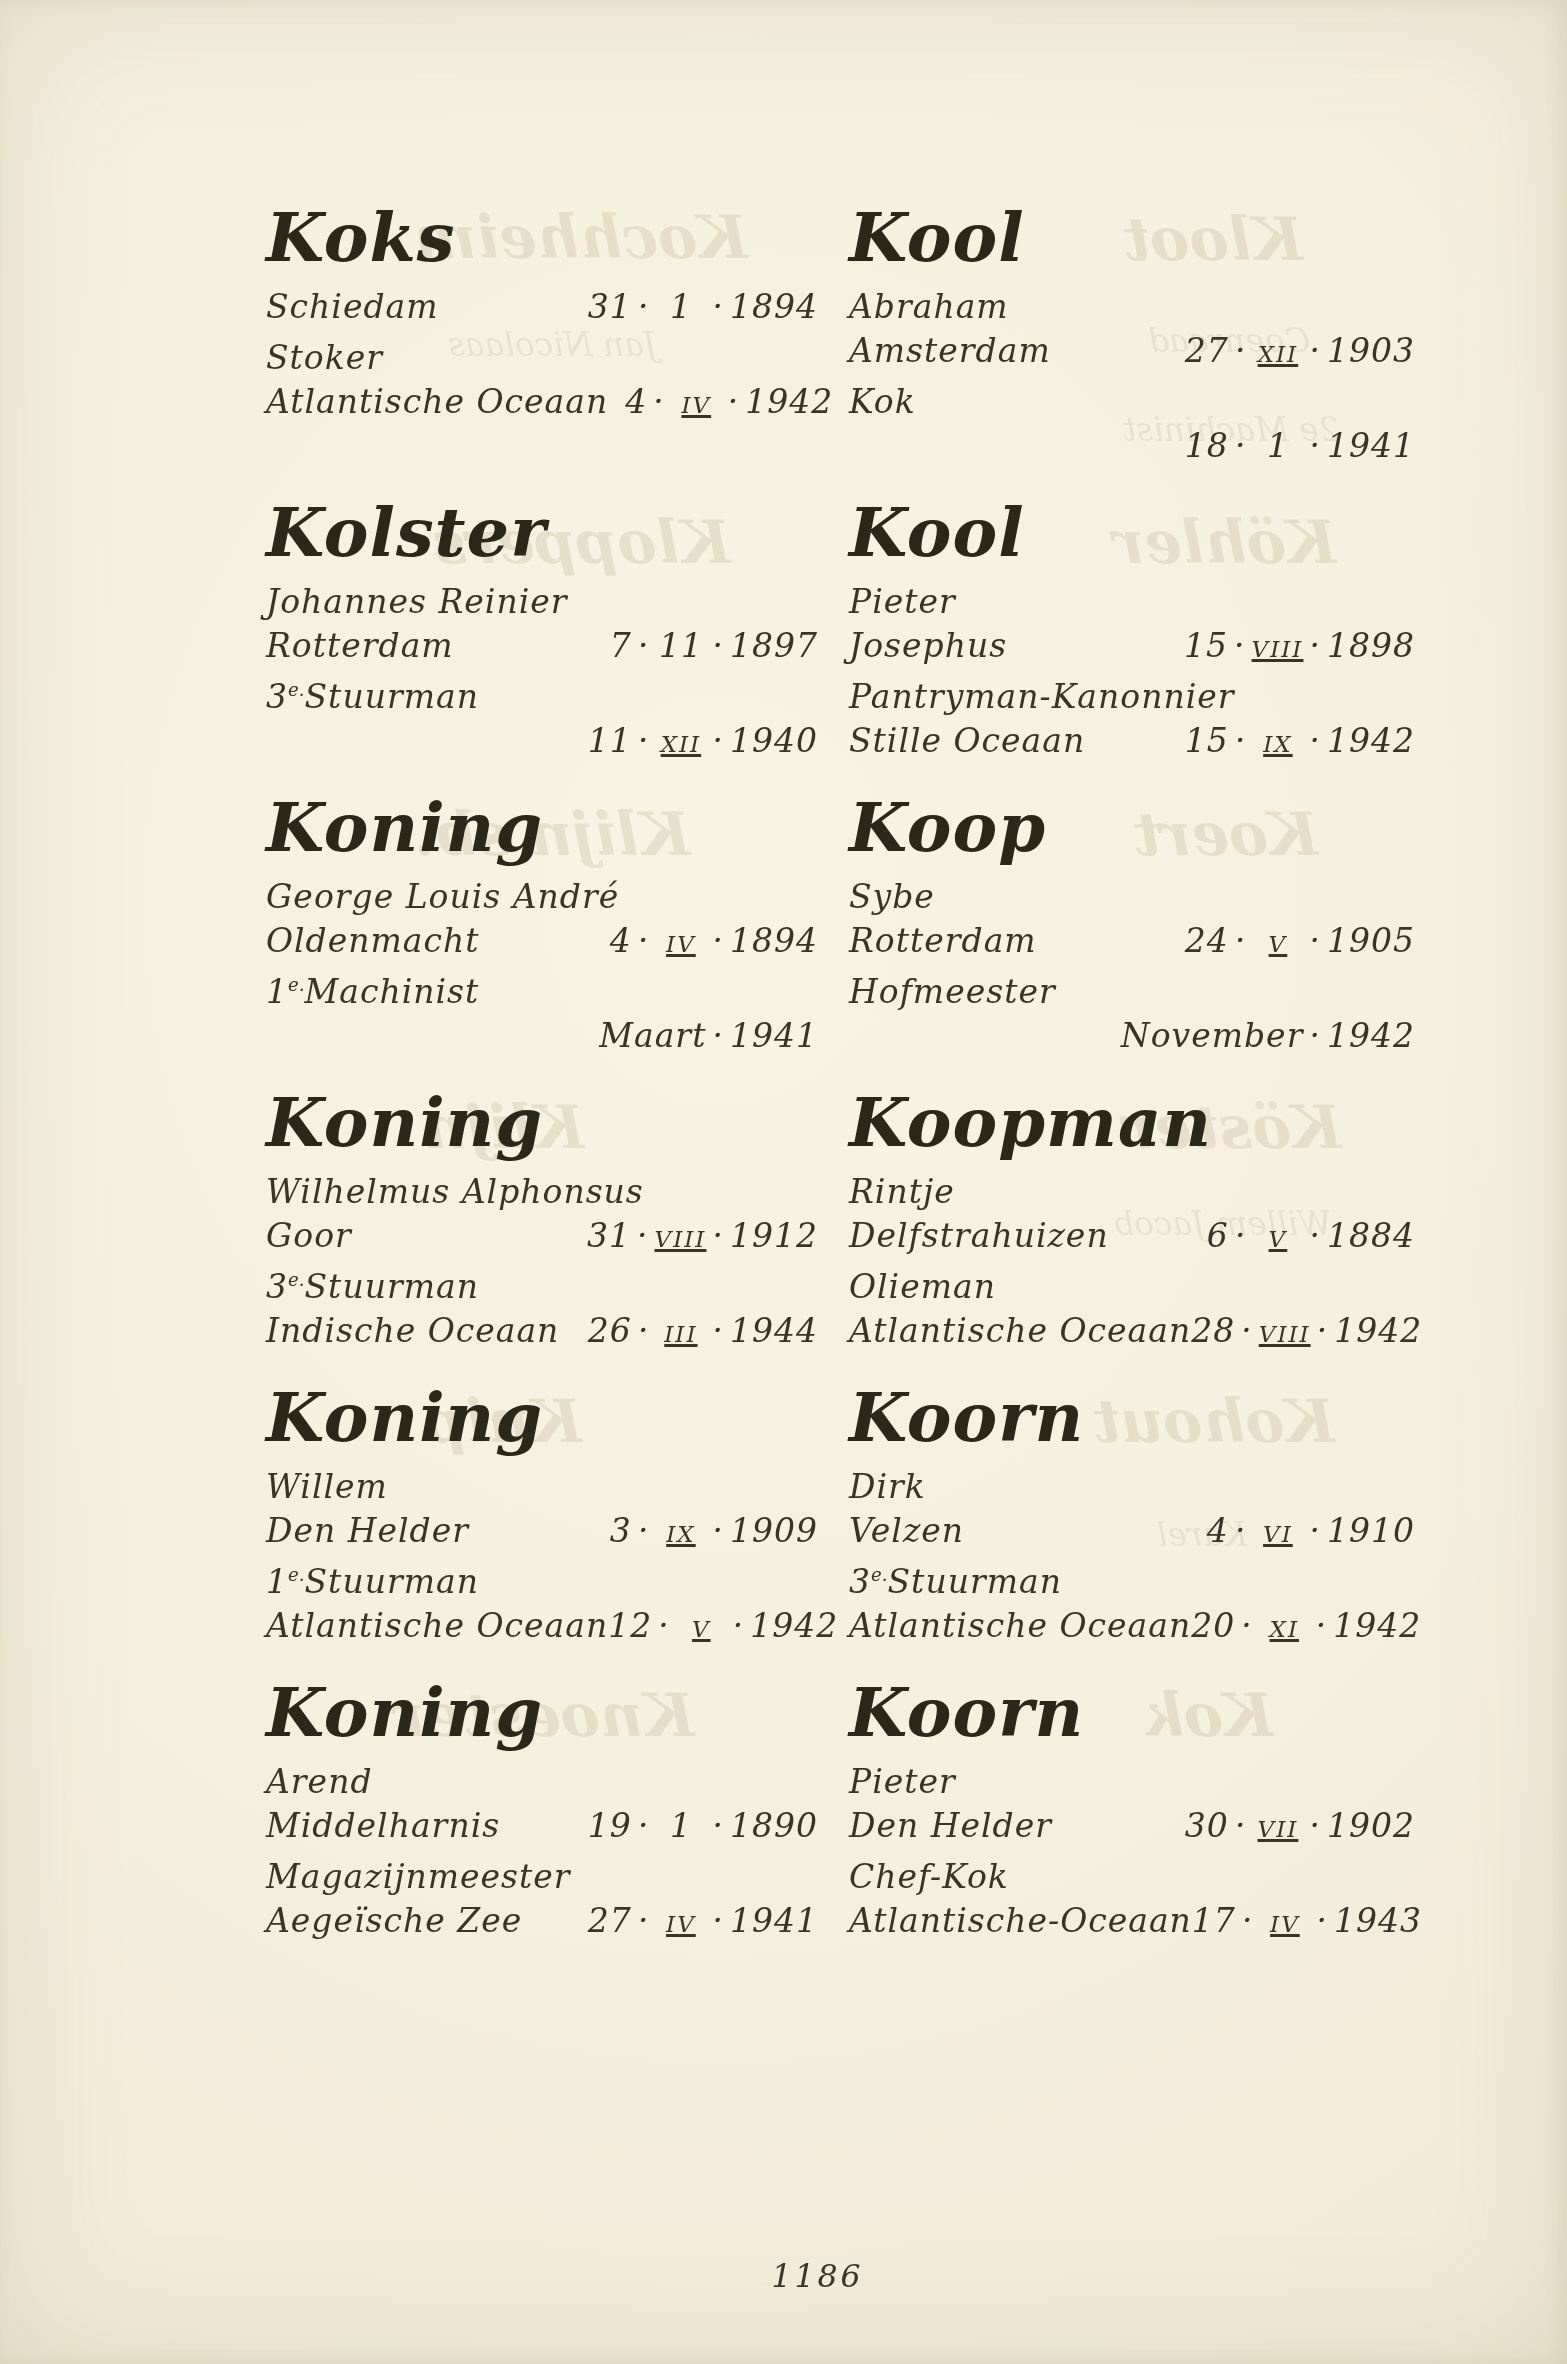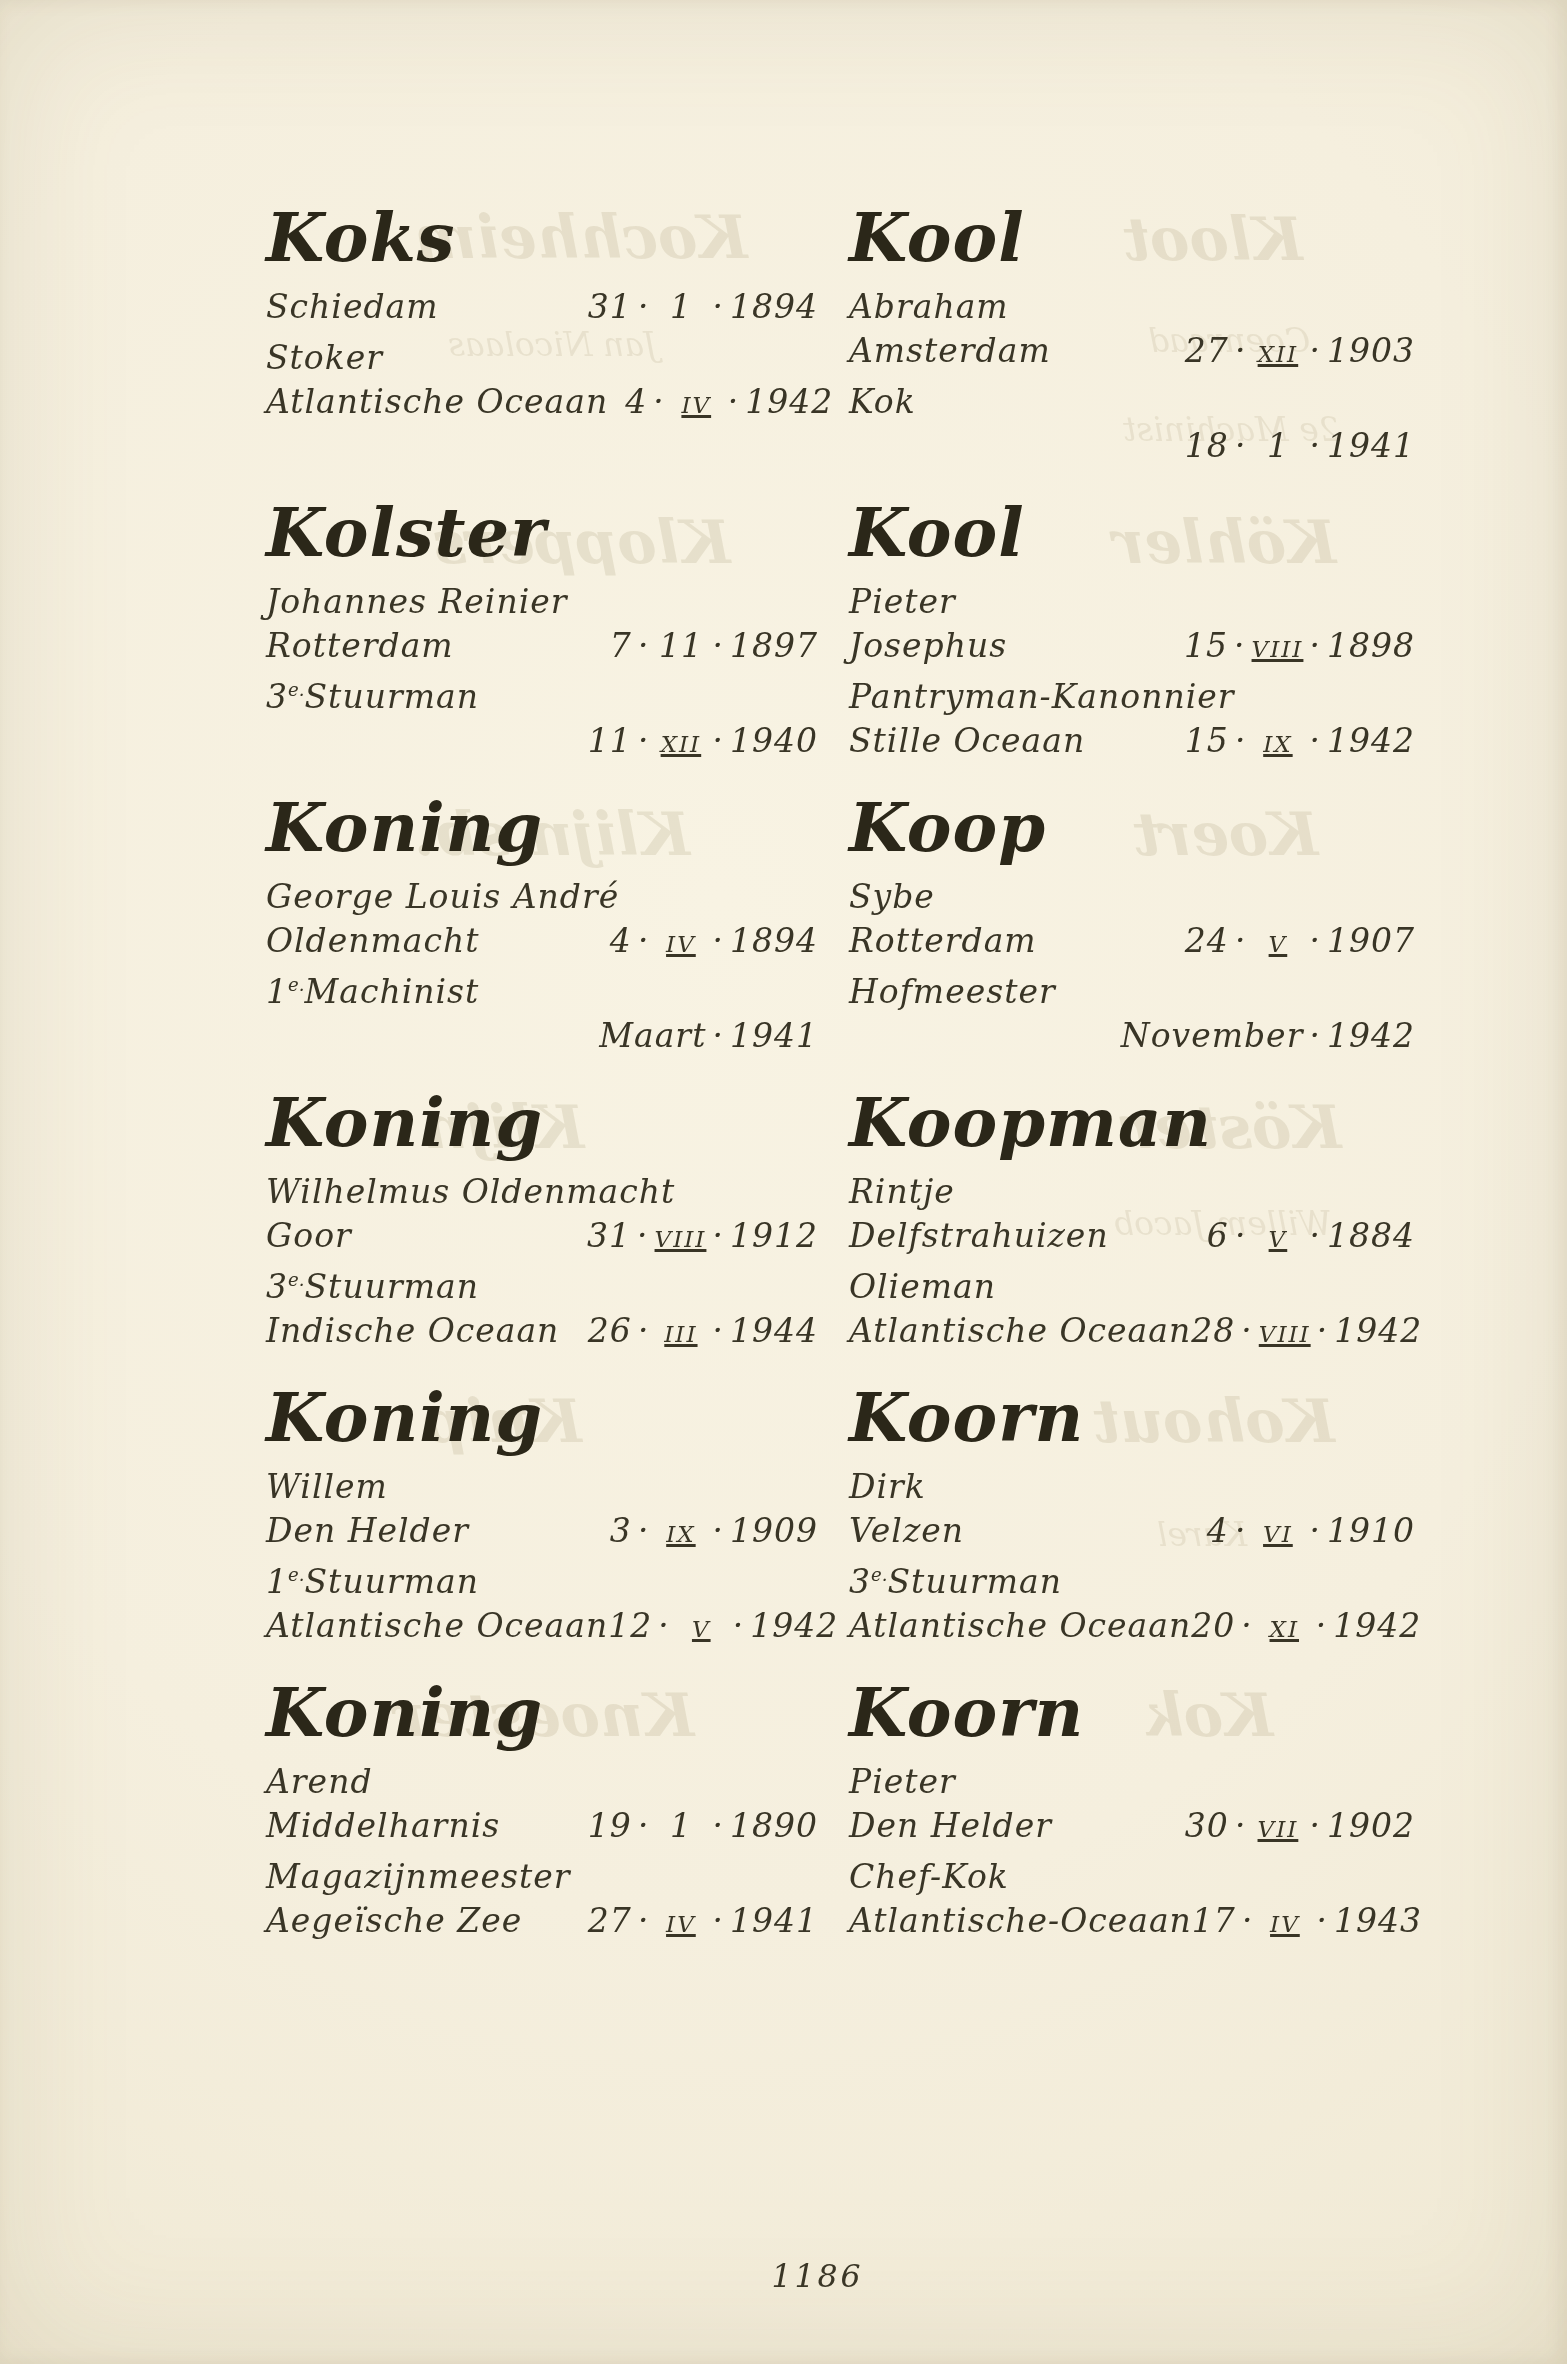--- a/index.html
+++ b/index.html
@@ -154,21 +154,21 @@
             <span class="d mon">Maart</span>
             <span class="d sep">·</span>
             <span class="d year">1941</span>
           </span>
     </div>
   </div>
 
   <div class="entry">
     <h2 class="surname">Koning</h2>
     <div class="line">
-      <span>Wilhelmus Oldenmacht</span>
+      <span>Wilhelmus Alphonsus</span>
     </div>
     <div class="line">
       <span>Goor</span>
       <span class="date">
             <span class="d day">31</span>
             <span class="d sep">·</span>
             <span class="d mon rom">VIII</span>
             <span class="d sep">·</span>
             <span class="d year">1912</span>
           </span>
@@ -314,21 +314,21 @@
     <div class="line">
       <span>Sybe</span>
     </div>
     <div class="line">
       <span>Rotterdam</span>
       <span class="date">
             <span class="d day">24</span>
             <span class="d sep">·</span>
             <span class="d mon rom">V</span>
             <span class="d sep">·</span>
-            <span class="d year">1907</span>
+            <span class="d year">1905</span>
           </span>
     </div>
     <div class="line">
       <span><span></span><span class="rank-sup"></span><span>Hofmeester</span></span>
     </div>
     <div class="line">
       <span></span>
       <span class="date">
             <span class="d day"></span>
             <span class="d sep"></span>

